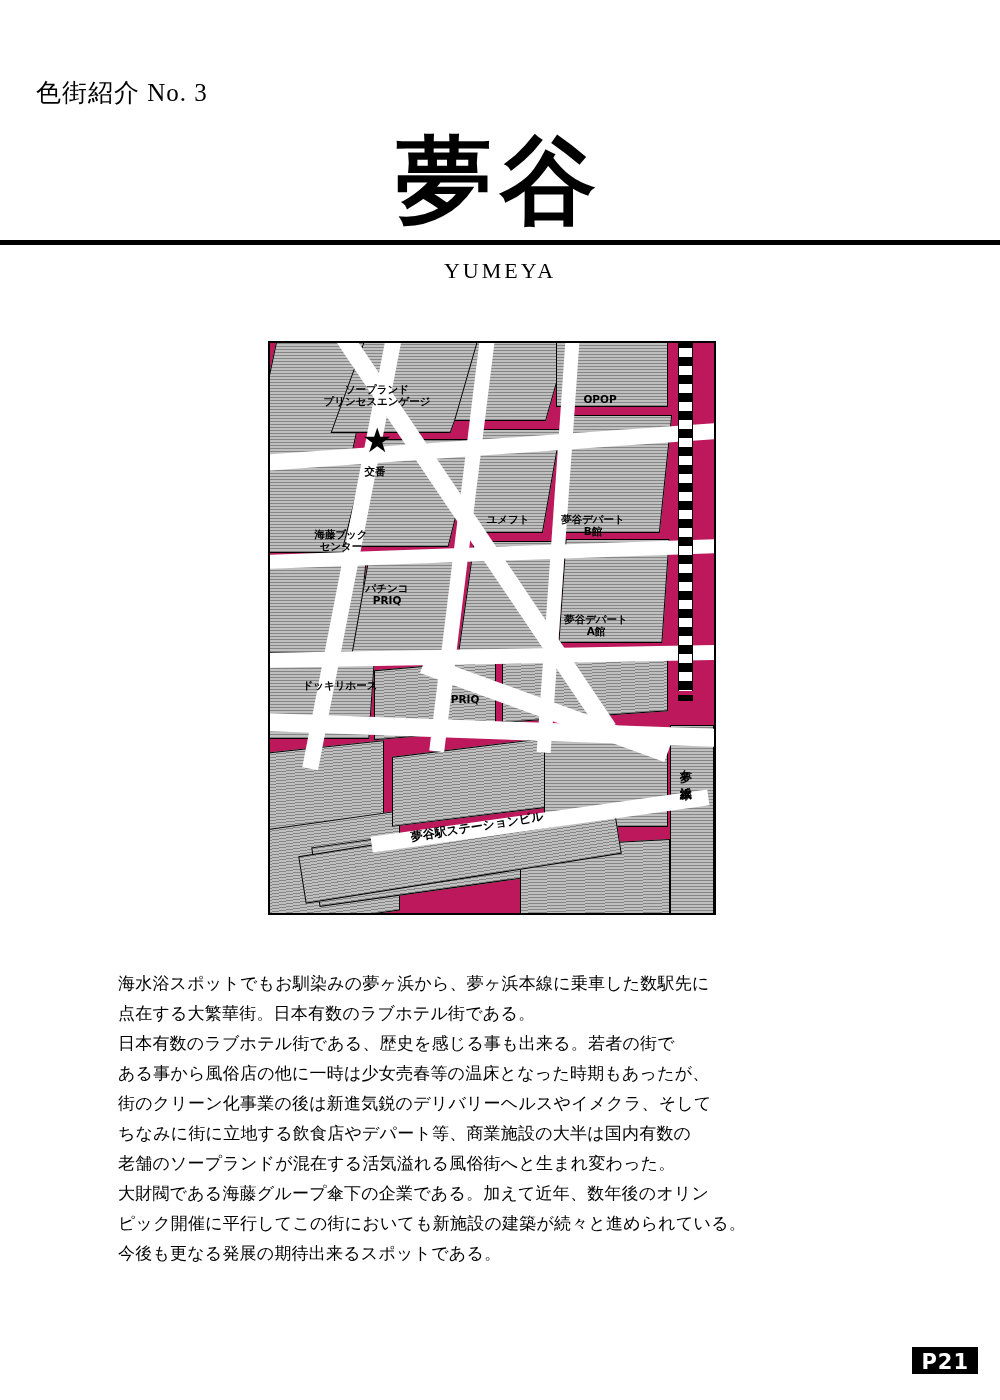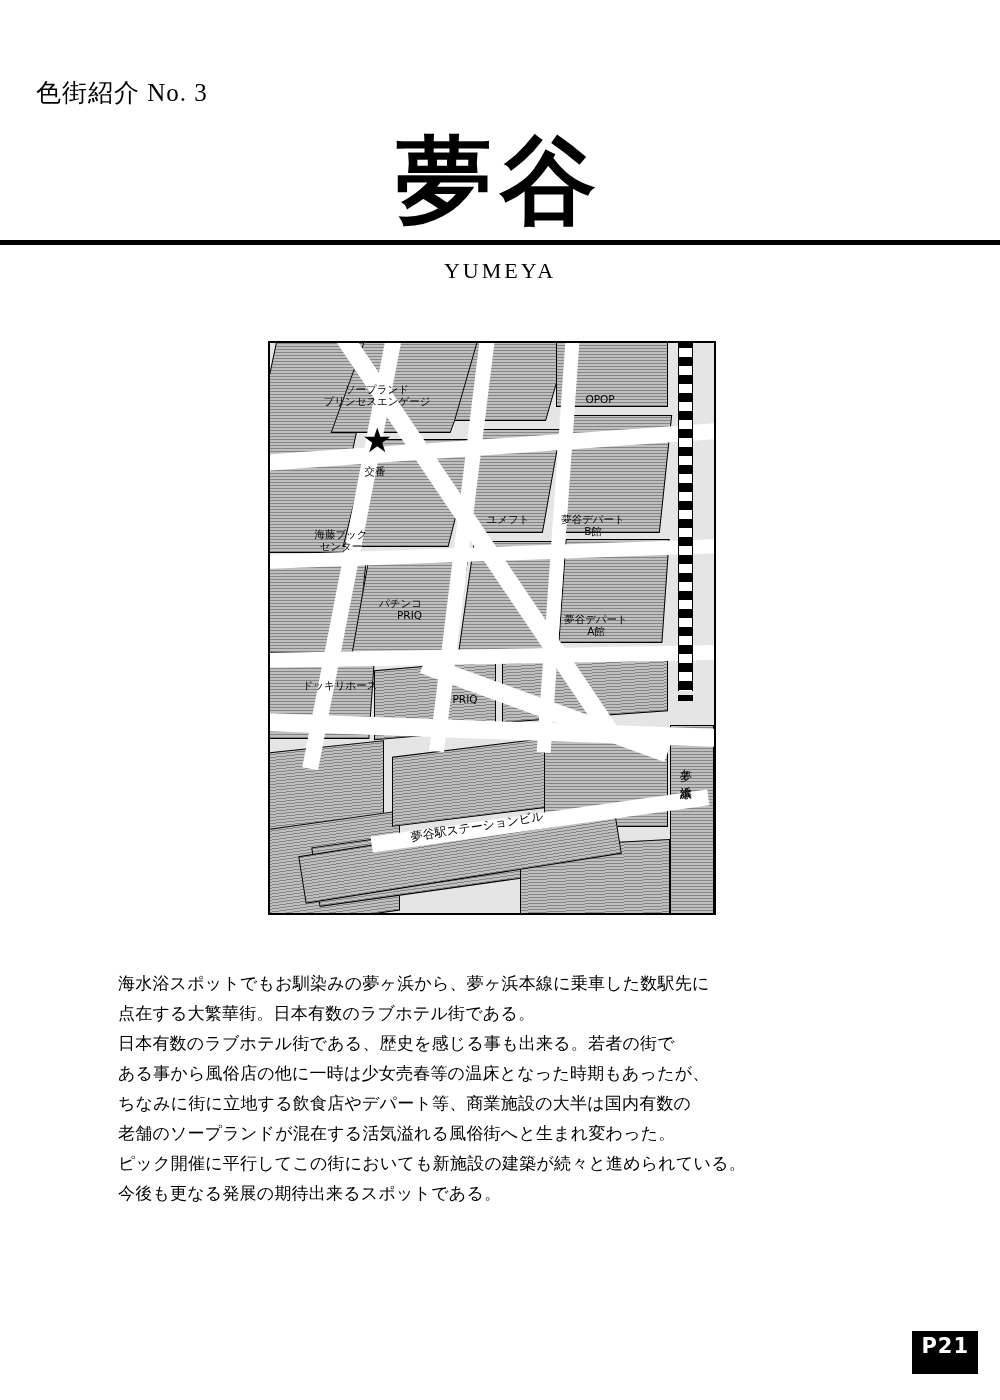--- a/index.html
+++ b/index.html
@@ -42,21 +42,22 @@
   .map-frame {
     position:absolute;
     left:268px; top:341px;
     width:444px; height:570px;
     border:2px solid #000;
     background:#ffffff;
     overflow:hidden;
   }
   .map-inner {
     position:absolute; inset:0;
-    background:#e5e5e5;
+    background:#be185d;
+    font-weight:bold;
   }
   
   .blk {
     position:absolute;
     background-color:#bfbfbf;
     background-image:
       repeating-linear-gradient(0deg, rgba(0,0,0,0.30) 0 1px, rgba(0,0,0,0) 1px 3px);
     border:1px solid #000;
     box-sizing:border-box;
   }
@@ -107,21 +108,21 @@
   .body-text p { margin:0; }
 
   
   .page-num {
     position:absolute;
     right:22px; bottom:26px;
     background:#000; color:#fff;
     font-family:"DejaVu Sans", sans-serif;
     font-weight:bold;
     font-size:21px;
-    padding:3px 9px 16px 9px;
+    padding:3px 9px 0 9px;
     letter-spacing:1px;
   }
 </style>
 </head>
 <body>
 
 <div class="page">
 
   <div class="kicker">色街紹介 No. 3</div>
   <div class="bigtitle">夢谷</div>
@@ -180,40 +181,42 @@
       <div class="lbl center" style="left:24px; top:40px; width:166px;">ソープランド
 プリンセスエンゲージ</div>
       <div class="star" style="left:92px; top:80px;">★</div>
       <div class="lbl center" style="left:80px; top:122px; width:50px;">交番</div>
       <div class="lbl center" style="left:300px; top:50px; width:60px;">OPOP</div>
       <div class="lbl center" style="left:210px; top:170px; width:56px;">ユメフト</div>
       <div class="lbl center" style="left:275px; top:170px; width:96px;">夢谷デパート
 B館</div>
       <div class="lbl center" style="left:28px; top:185px; width:86px;">海藤ブック
 センター</div>
-      <div class="lbl center" style="left:82px; top:254px; width:70px;text-align:right;">パチンコ
+      <div class="lbl center" style="left:82px; top:239px; width:70px;">パチンコ
 PRIQ</div>
       <div class="lbl center" style="left:278px; top:270px; width:96px;">夢谷デパート
 A館</div>
       <div class="lbl center" style="left:10px; top:292px; width:120px;margin-top:44px;">ドッキリホース</div>
       <div class="lbl center" style="left:170px; top:350px; width:50px;">PRIQ</div>
 
       <div class="lbl" style="left:140px; top:488px; transform:rotate(-9deg); transform-origin:left top; font-size:12px;">夢谷駅ステーションビル</div>
 
       <div class="lbl vert" style="left:410px; top:418px; font-size:12px;">夢ヶ浜本線</div>
 
     </div>
   </div>
 
   <div class="body-text">
     <p>海水浴スポットでもお馴染みの夢ヶ浜から、夢ヶ浜本線に乗車した数駅先に</p>
     <p>点在する大繁華街。日本有数のラブホテル街である。</p>
     <p>日本有数のラブホテル街である、歴史を感じる事も出来る。若者の街で</p>
     <p>ある事から風俗店の他に一時は少女売春等の温床となった時期もあったが、</p>
+    <p>街のクリーン化事業の後は新進気鋭のデリバリーヘルスやイメクラ、そして</p>
     <p>ちなみに街に立地する飲食店やデパート等、商業施設の大半は国内有数の</p>
     <p>老舗のソープランドが混在する活気溢れる風俗街へと生まれ変わった。</p>
+    <p>大財閥である海藤グループ傘下の企業である。加えて近年、数年後のオリン</p>
     <p>ピック開催に平行してこの街においても新施設の建築が続々と進められている。</p>
     <p>今後も更なる発展の期待出来るスポットである。</p>
   </div>
 
   <div class="page-num">P21</div>
 
 </div>
 
 </body></html>

